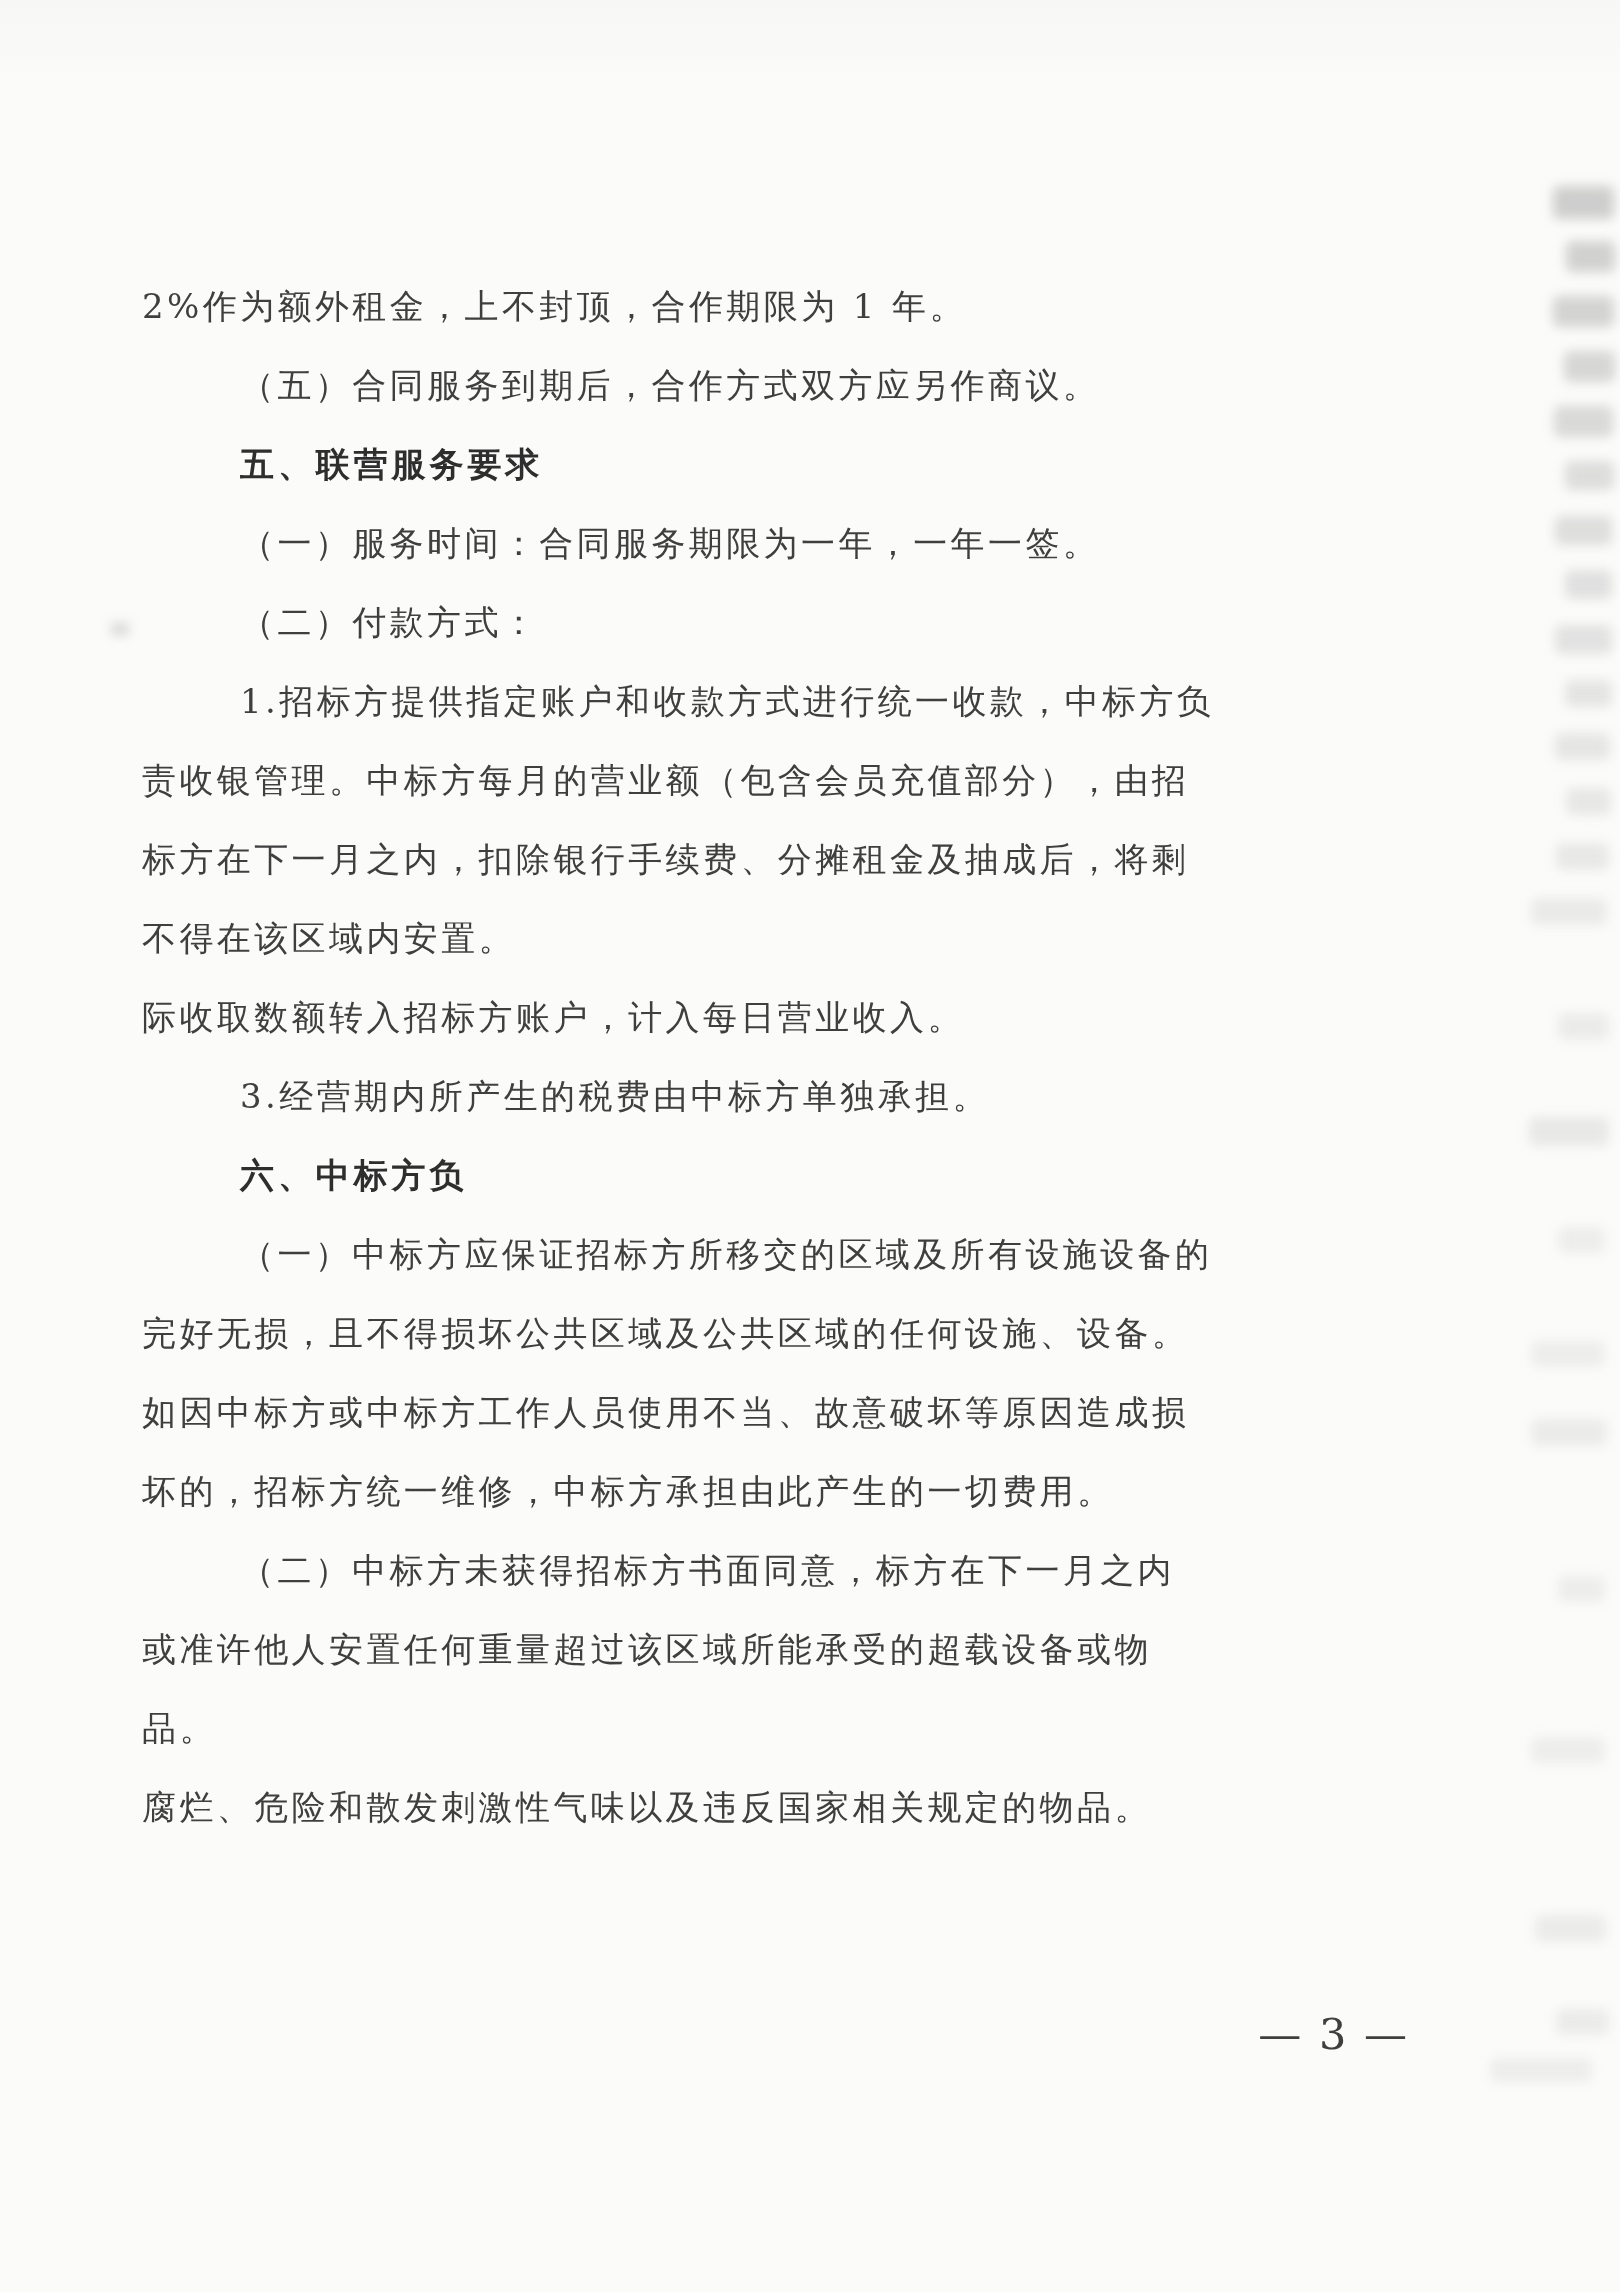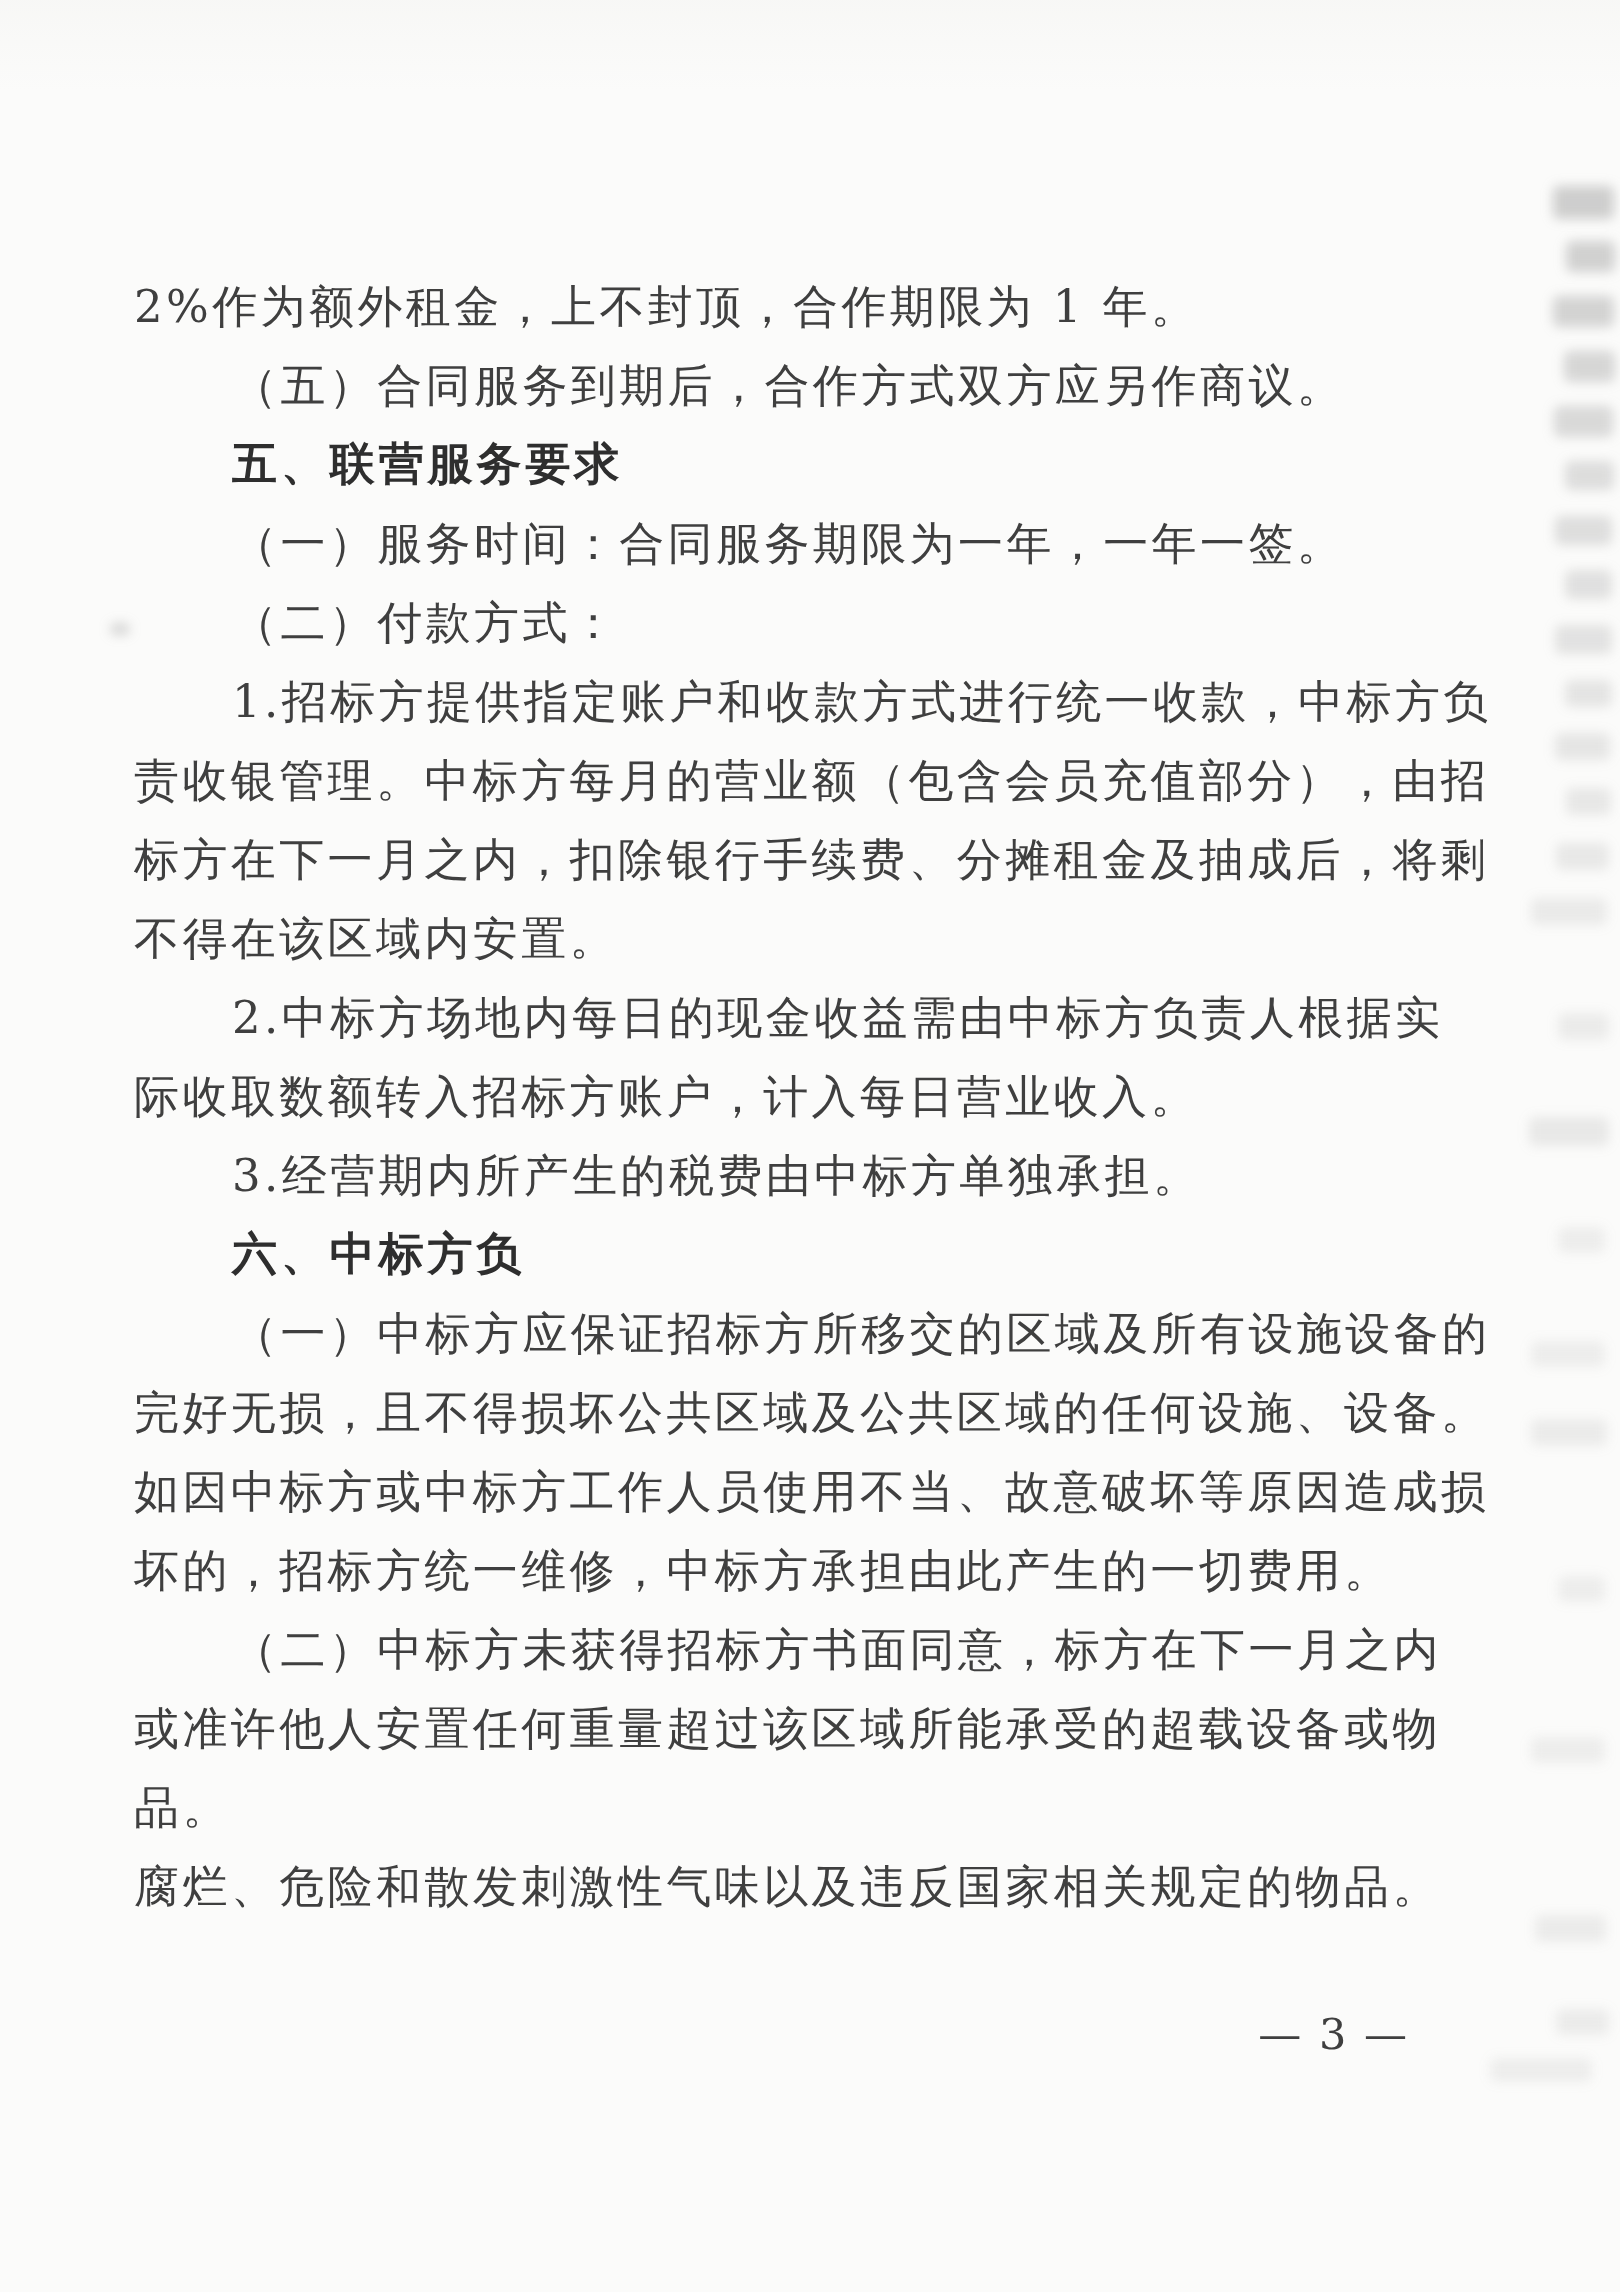--- a/index.html
+++ b/index.html
@@ -23,24 +23,25 @@
   }
   .content {
     position: absolute;
     left: 134px;
     top: 267px;
     width: 1370px;
   }
   .line {
     height: 79px;
     line-height: 79px;
-    font-size: 45px;
+    font-size: 34px;
     letter-spacing: 3.4px;
     color: #3f3f3f;
     white-space: nowrap;
+    margin-left: 8px;
   }
   .ind {
     padding-left: 98px;
   }
   .head {
     font-family: Liberation Serif, serif;
     font-weight: 700;
     color: #2e2e2e;
     letter-spacing: 3.9px;
   }
@@ -69,21 +70,20 @@
   <div class="content">
     <div class="line">2%作为额外租金，上不封顶，合作期限为 1 年。</div>
     <div class="line ind">（五）合同服务到期后，合作方式双方应另作商议。</div>
     <div class="line ind head">五、联营服务要求</div>
     <div class="line ind">（一）服务时间：合同服务期限为一年，一年一签。</div>
     <div class="line ind">（二）付款方式：</div>
     <div class="line ind">1.招标方提供指定账户和收款方式进行统一收款，中标方负</div>
     <div class="line">责收银管理。中标方每月的营业额（包含会员充值部分），由招</div>
     <div class="line">标方在下一月之内，扣除银行手续费、分摊租金及抽成后，将剩</div>
     <div class="line">不得在该区域内安置。</div>
-    <div class="line ind">2.中标方场地内每日的现金收益需由中标方负责人根据实</div>
     <div class="line">际收取数额转入招标方账户，计入每日营业收入。</div>
     <div class="line ind">3.经营期内所产生的税费由中标方单独承担。</div>
     <div class="line ind head">六、中标方负</div>
     <div class="line ind">（一）中标方应保证招标方所移交的区域及所有设施设备的</div>
     <div class="line">完好无损，且不得损坏公共区域及公共区域的任何设施、设备。</div>
     <div class="line">如因中标方或中标方工作人员使用不当、故意破坏等原因造成损</div>
     <div class="line">坏的，招标方统一维修，中标方承担由此产生的一切费用。</div>
     <div class="line ind">（二）中标方未获得招标方书面同意，标方在下一月之内</div>
     <div class="line">或准许他人安置任何重量超过该区域所能承受的超载设备或物</div>
     <div class="line">品。</div>

